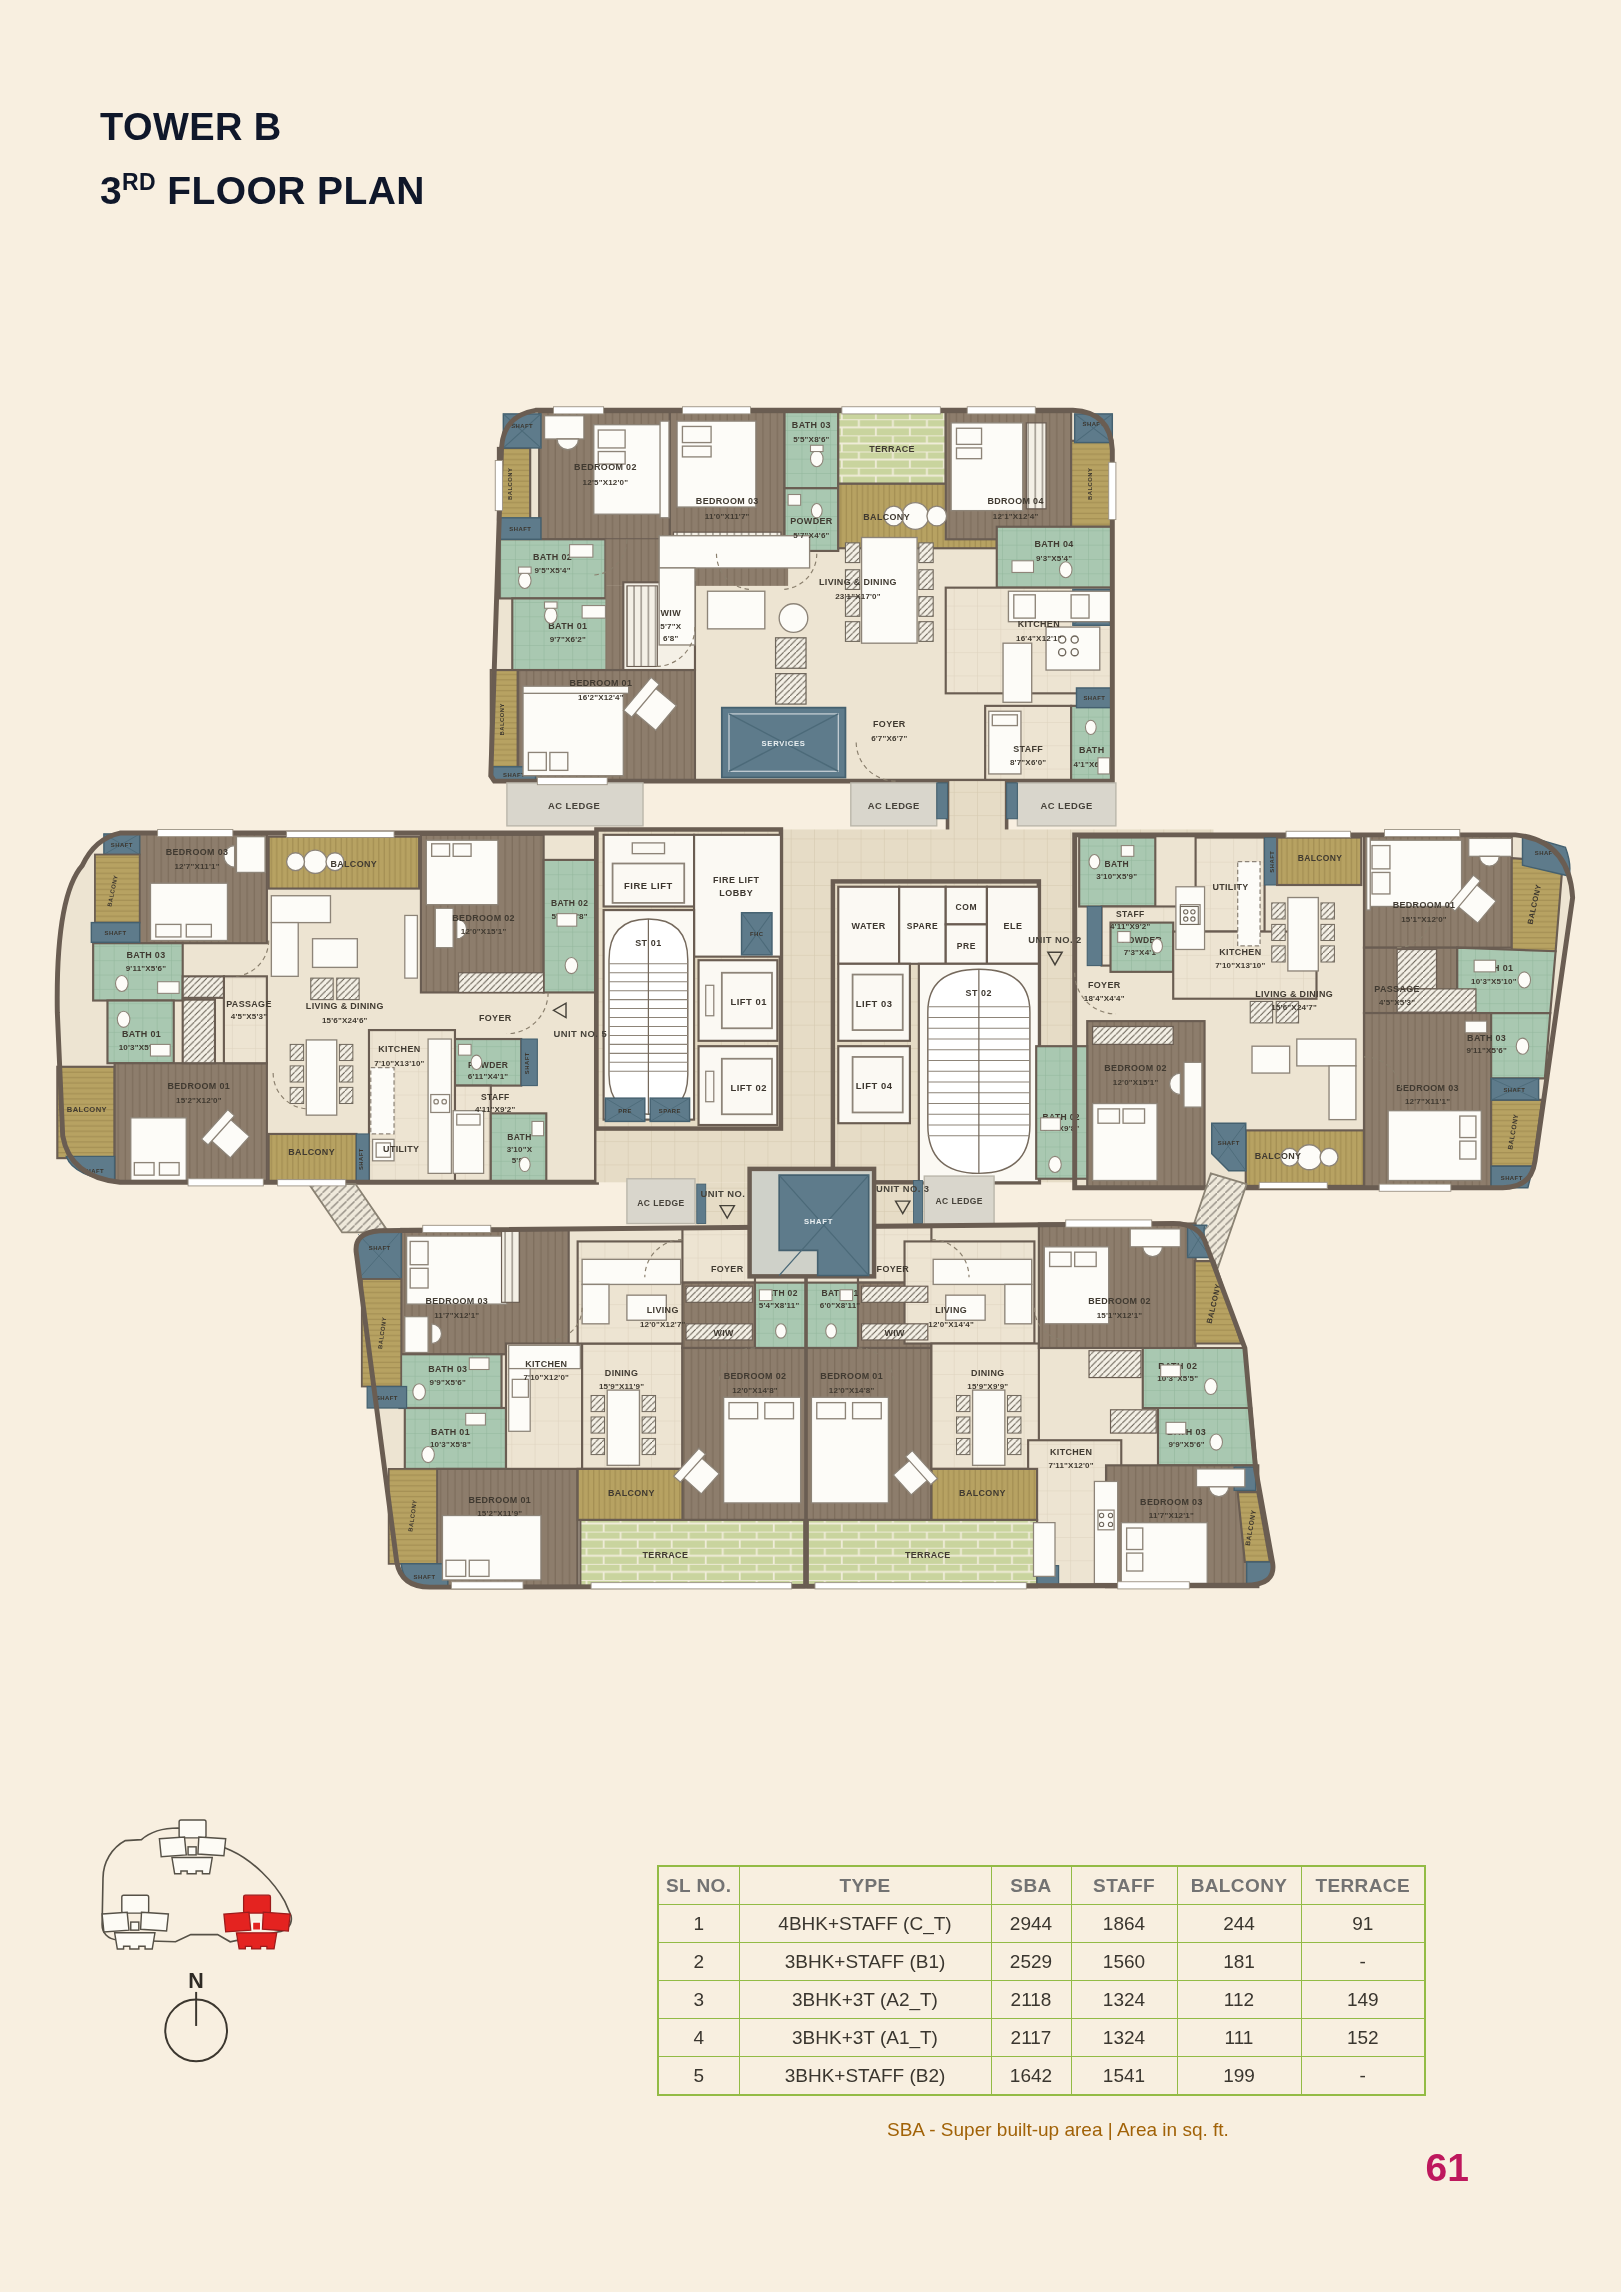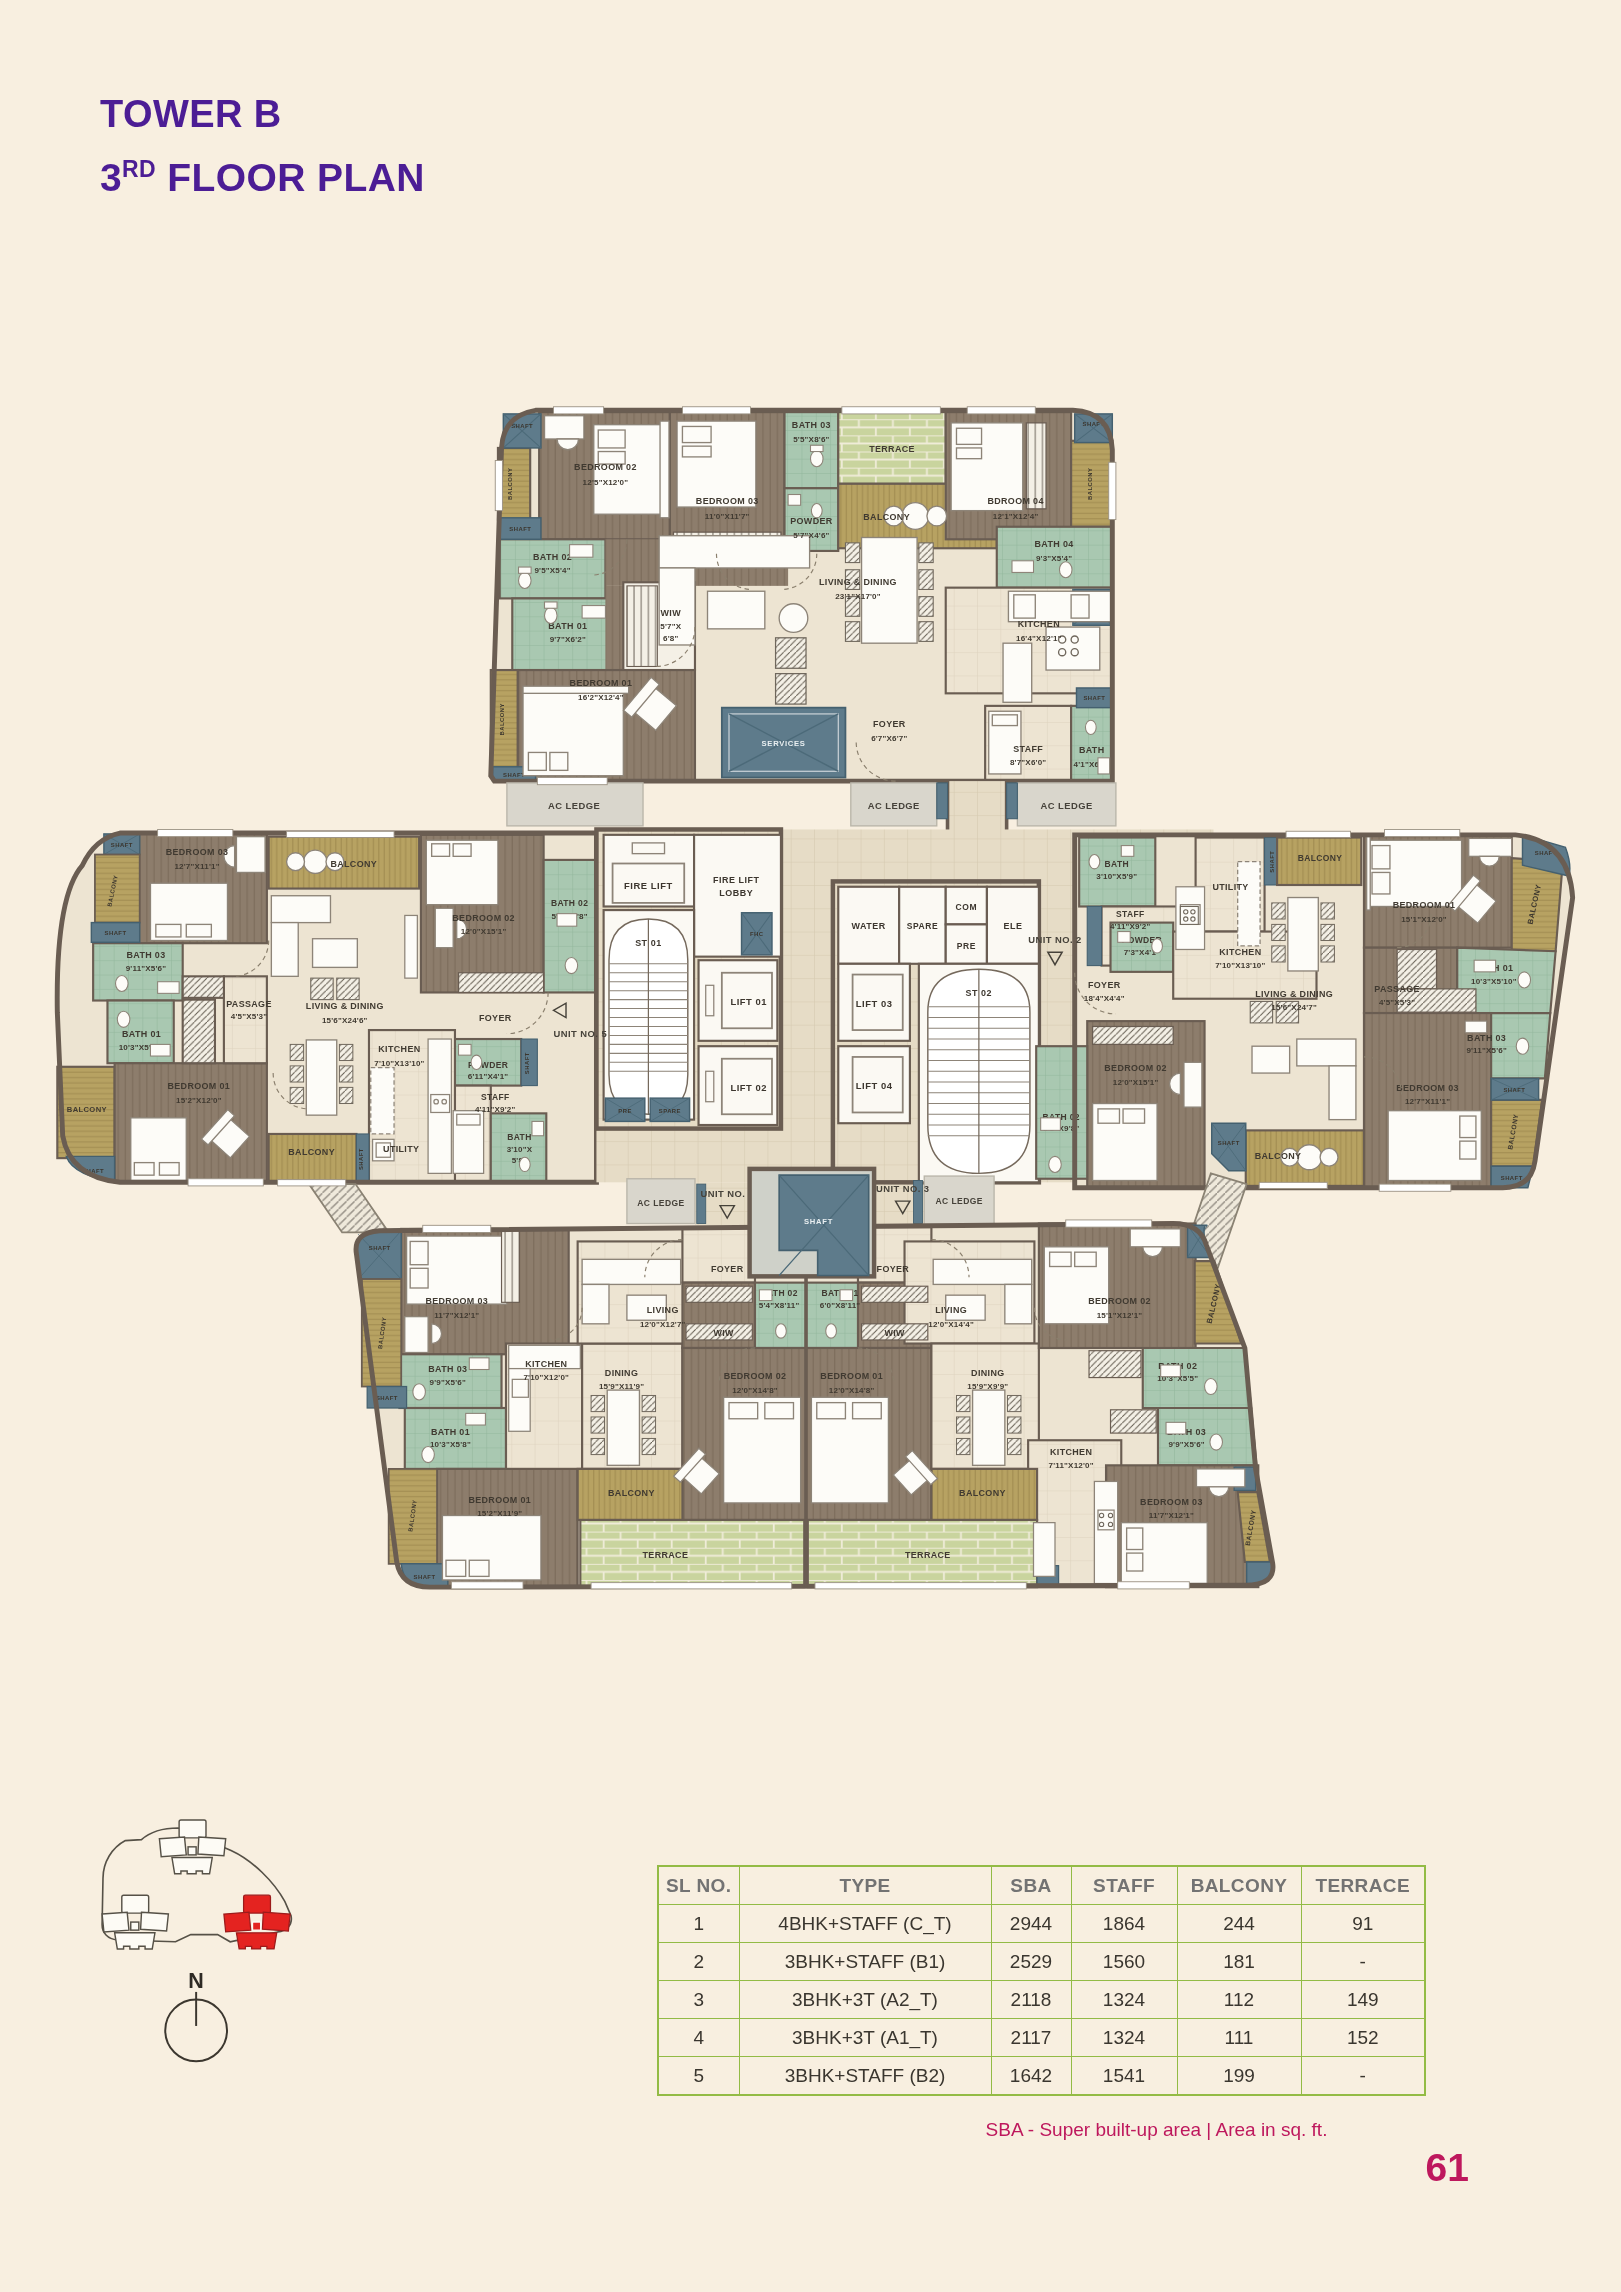--- a/index.html
+++ b/index.html
@@ -1,27 +1,27 @@
 <!DOCTYPE html>
 <html style="font-size:14.3px"><head>
 <meta charset="utf-8">
 <style>
 html,body{margin:0;padding:0}
 body{width:1621px;height:2293px;background:#f8efe0;position:relative;font-family:"Liberation Sans",sans-serif;overflow:hidden}
-#title{position:absolute;left:100px;top:93px;color:#4c1d95}
+#title{position:absolute;left:100px;top:106px;color:#0f172a}
 #title .t1{font-size:38px;font-weight:bold;letter-spacing:0.4px}
 #title .t2{font-size:39px;font-weight:bold;letter-spacing:0.4px;margin-top:20px}
 #title .t2 sup{font-size:23px;vertical-align:14.3px;letter-spacing:0.4px}
 #plan{position:absolute;left:0;top:0}
 #tblwrap{position:absolute;left:657px;top:1865px}
 table{border-collapse:collapse;table-layout:fixed}
 td,th{border:1.3px solid #93bb45;height:37px;text-align:center;vertical-align:middle;font-size:19px;color:#3a362f;padding:0}
 th{font-weight:bold;color:#737373;letter-spacing:0.4px}
 table{border:2px solid #93bb45}
-#caption{position:absolute;left:887px;top:2119px;width:539px;text-align:center;font-size:19px;color:#be185d}
+#caption{position:absolute;left:887px;top:2119px;width:539px;text-align:left;font-size:19px;color:#a16207}
 #pageno{position:absolute;left:1379px;top:2146px;width:90px;text-align:right;font-size:39px;font-weight:bold;color:#be185d}
 .rl{font:bold 10px "Liberation Sans",sans-serif;fill:#403a31;text-anchor:middle;letter-spacing:.4px}
 .rd{font:bold 9px "Liberation Sans",sans-serif;fill:#403a31;text-anchor:middle;letter-spacing:.2px}
 .rs{font:bold 6.6px "Liberation Sans",sans-serif;fill:#3c362e;text-anchor:middle;letter-spacing:.5px}
 .rw{font:bold 8.5px "Liberation Sans",sans-serif;fill:#e9eff1;text-anchor:middle;letter-spacing:.8px}
 .ac{font:bold 10.5px "Liberation Sans",sans-serif;fill:#46423a;text-anchor:middle;letter-spacing:.5px}
 .lift{font:bold 10.5px "Liberation Sans",sans-serif;fill:#3c362e;text-anchor:middle;letter-spacing:.6px}
 </style>
 </head>
 <body>

